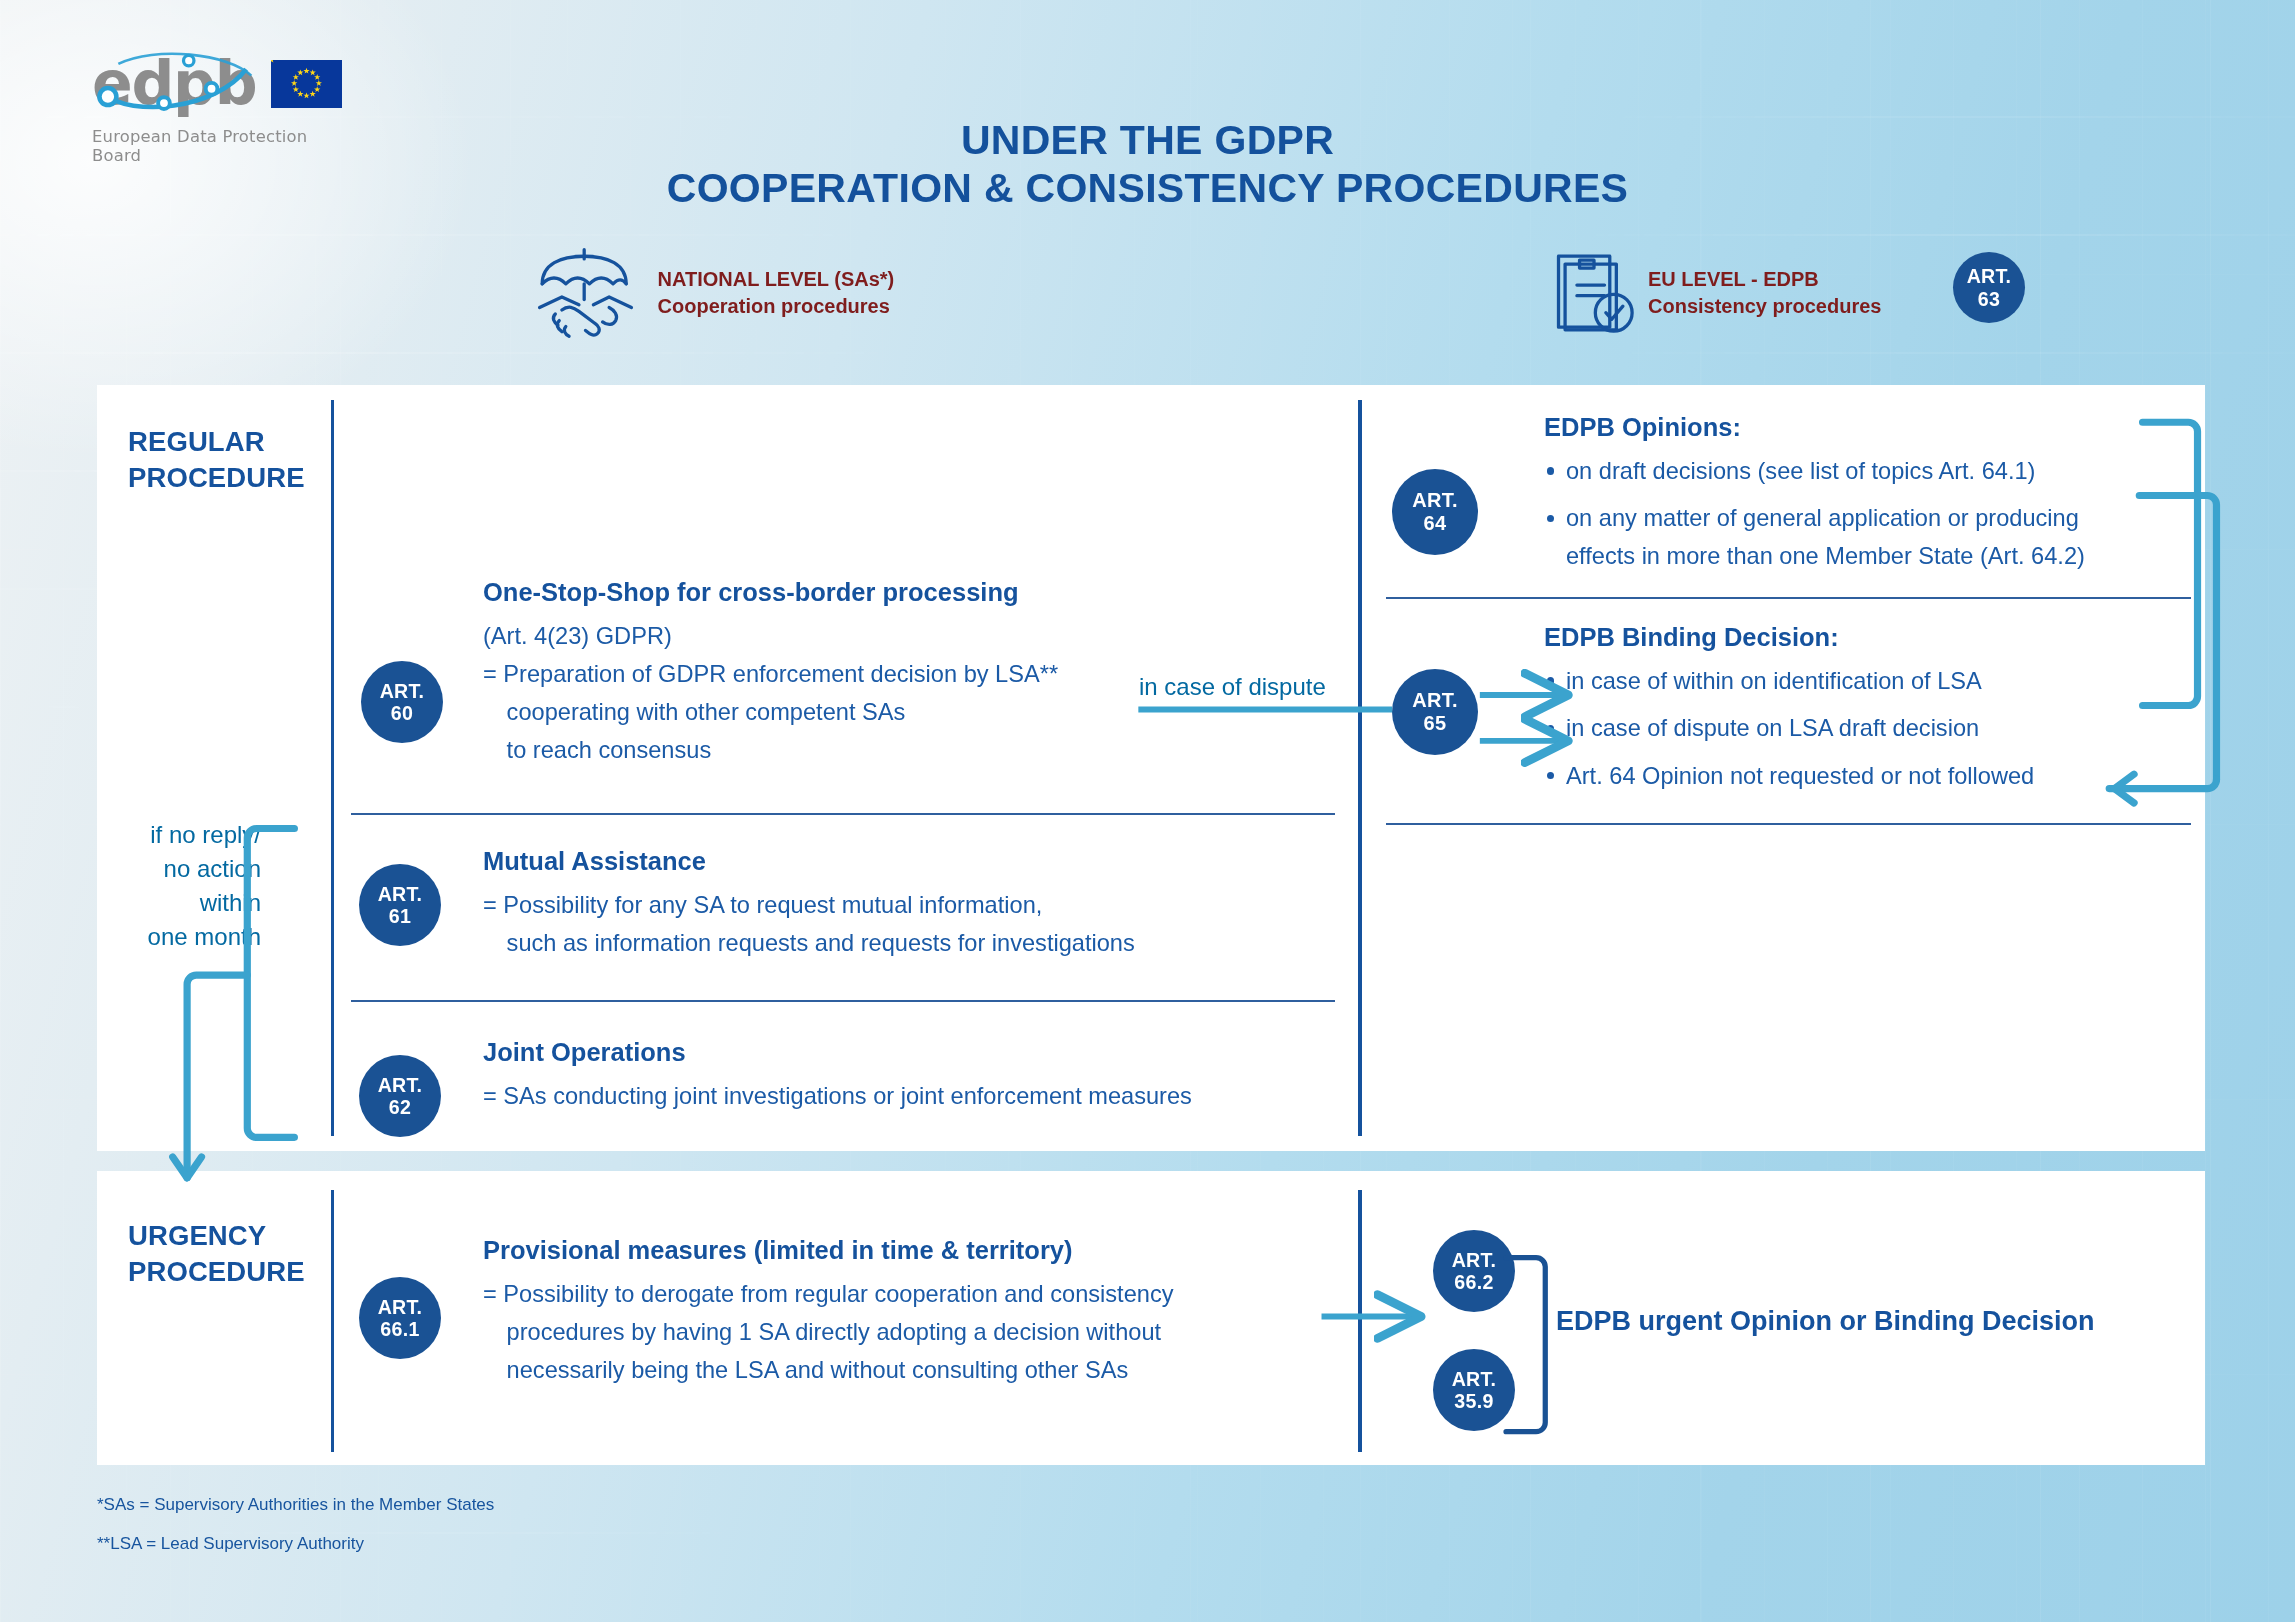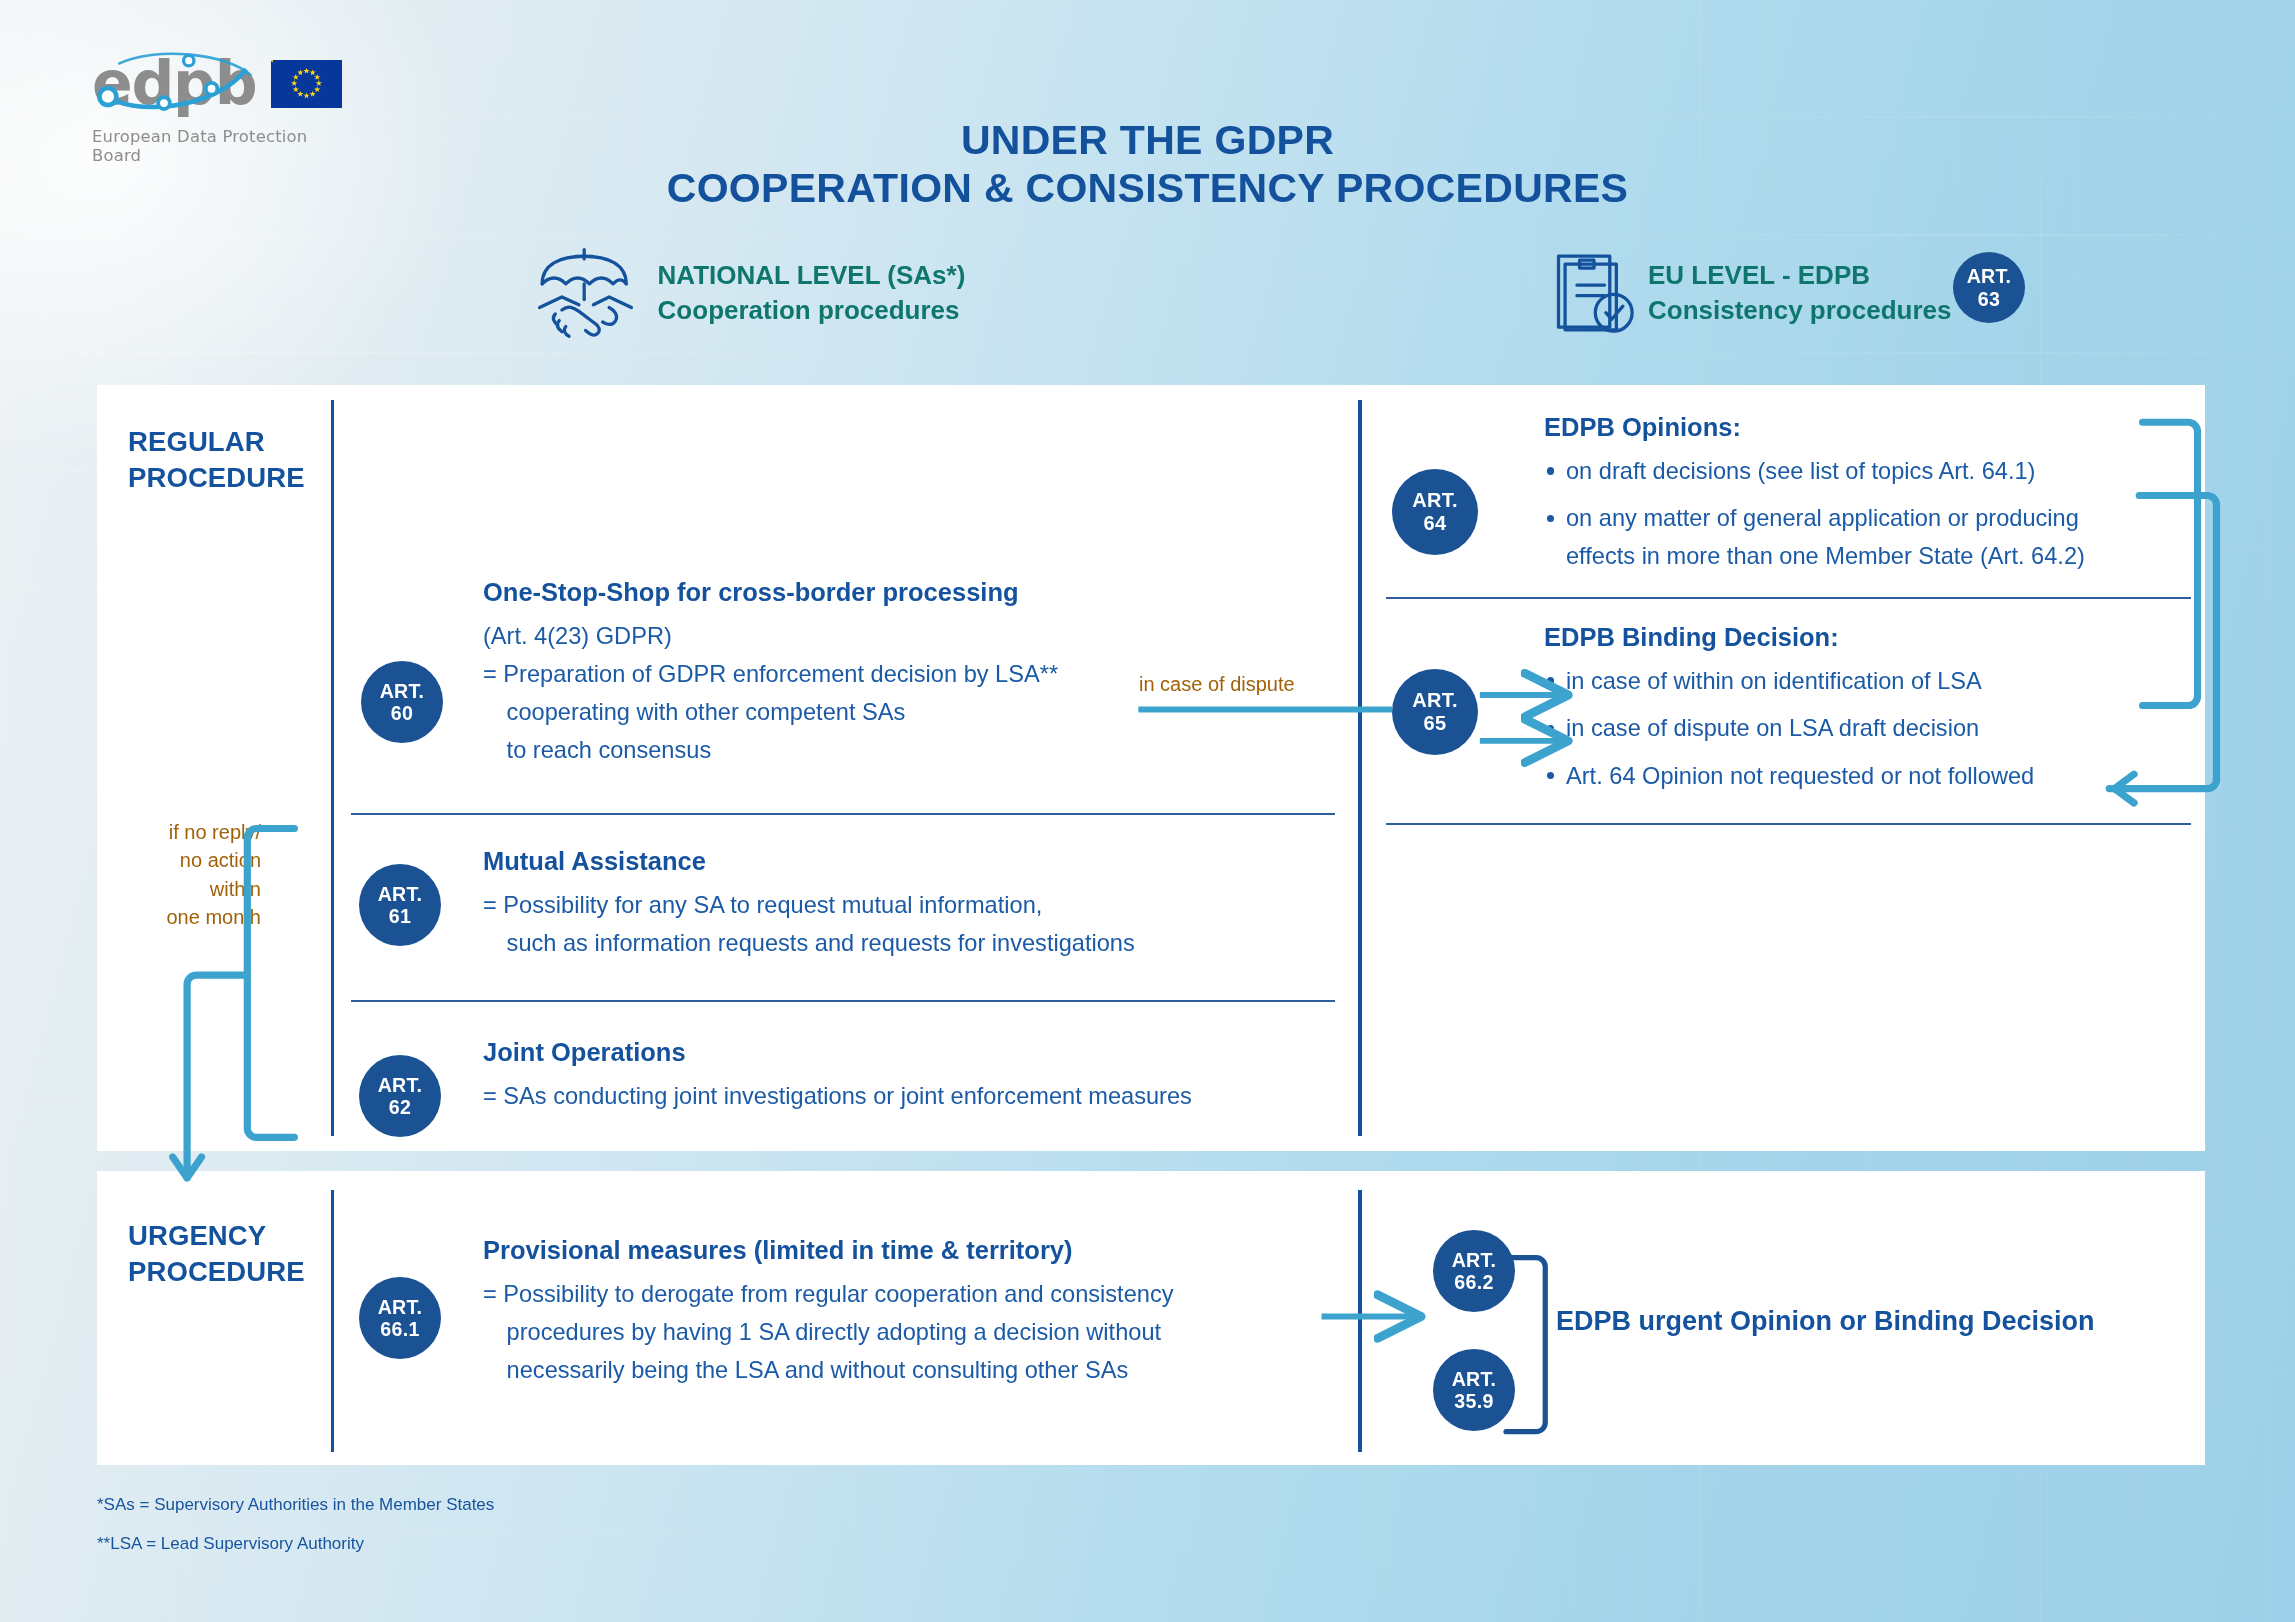--- a/index.html
+++ b/index.html
@@ -38,21 +38,21 @@
   .logo-caption{margin-top:6.5px;font-family:"DejaVu Sans",sans-serif;font-size:16.4px;color:#8d8d8d;letter-spacing:0.2px;}
 
   
   .main-title{position:absolute;left:0;right:0;top:116px;text-align:center;color:#14519c;
     font-weight:700;font-size:41px;line-height:1.18;letter-spacing:0.3px;}
   .main-title span{display:block;}
 
   .hdr{position:absolute;display:flex;align-items:center;gap:19.6px;}
   .hdr-nat{left:533px;top:247px;}
   .hdr-eu{left:1548px;top:247px;gap:8px;}
-  .hdr-txt{color:#0f766e;font-weight:700;font-size:26px;line-height:1.34;}
+  .hdr-txt{color:#7f1d1d;font-weight:700;font-size:20px;line-height:1.34;}
   .art63{position:absolute;left:1953px;top:252px;width:72px;height:71px;border-radius:50%;
     background:#1a5294;color:#fff;display:flex;flex-direction:column;align-items:center;justify-content:center;
     font-weight:700;font-size:19.6px;line-height:1.16;letter-spacing:0.3px;}
 
   
   .panel{position:absolute;background:#fff;}
   #panel-regular{left:97px;top:385px;width:2108px;height:766px;}
   #panel-urgency{left:97px;top:1171px;width:2108px;height:294px;}
 
   .sec-label{position:absolute;color:#15529d;font-weight:700;font-size:27.5px;line-height:1.32;letter-spacing:0.1px;}
@@ -70,21 +70,21 @@
 
   .blk{position:absolute;color:#15529d;}
   .blk h3{margin:0 0 9.2px 0;font-weight:700;font-size:25.5px;line-height:1.2;}
   .blk p{margin:0;font-size:23.6px;line-height:1.62;font-weight:400;color:#1b5aa6;}
   .blk p.ind{padding-left:23.6px;}
   .bul{margin:0;font-size:23.6px;line-height:1.62;color:#1b5aa6;padding-left:0;}
   .bul li{list-style:none;position:relative;padding-left:22px;margin-bottom:9.2px;}
   .bul li:before{content:"";position:absolute;left:2.6px;top:15.7px;width:7.2px;height:7.2px;border-radius:50%;background:#1b5aa6;}
   .bul li .cont{display:block;padding-left:0;}
 
-  .note{position:absolute;color:#a16207;font-size:20px;line-height:1.42;}
+  .note{position:absolute;color:#0369a1;font-size:24px;line-height:1.42;}
   #note-dispute{left:1139px;top:670px;}
   #note-noreply{left:122px;top:818px;width:139px;text-align:right;}
 
   .foot{position:absolute;color:#17549e;font-size:17px;line-height:1.5;}
   #foot1{left:97px;top:1492px;}
   #foot2{left:97px;top:1531px;}
 
   svg.ov{position:absolute;left:0;top:0;width:2295px;height:1623px;pointer-events:none;}
 </style>
 </head>

